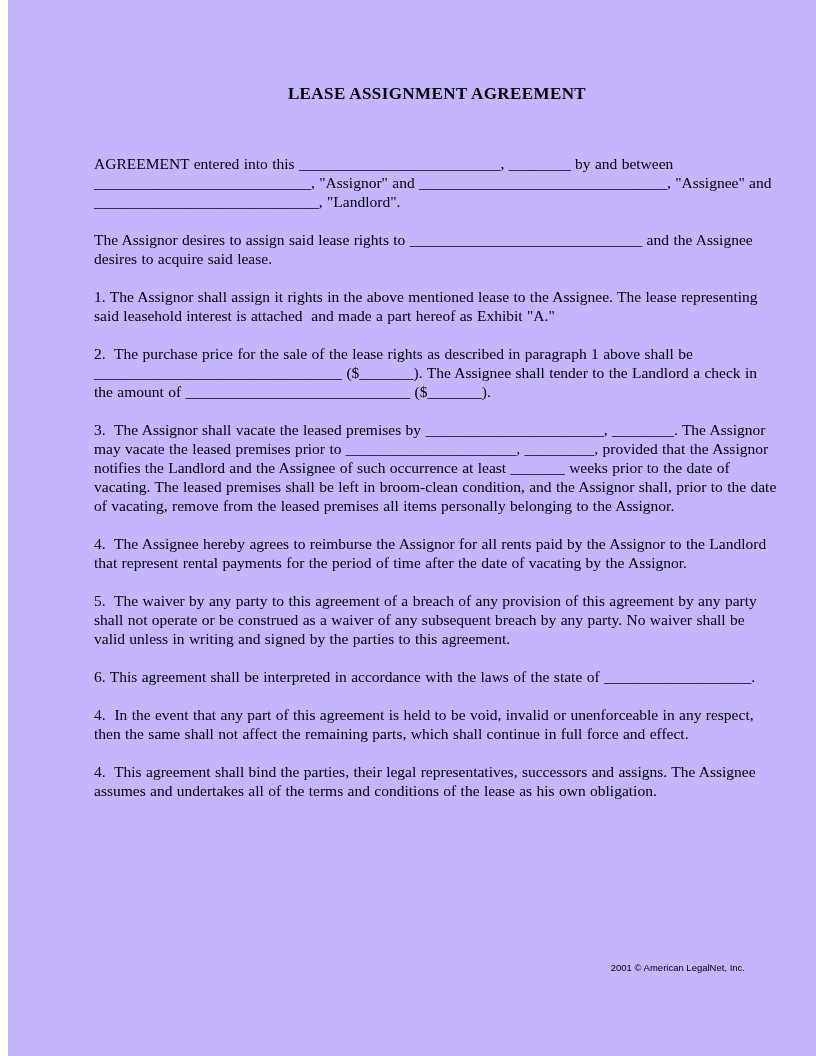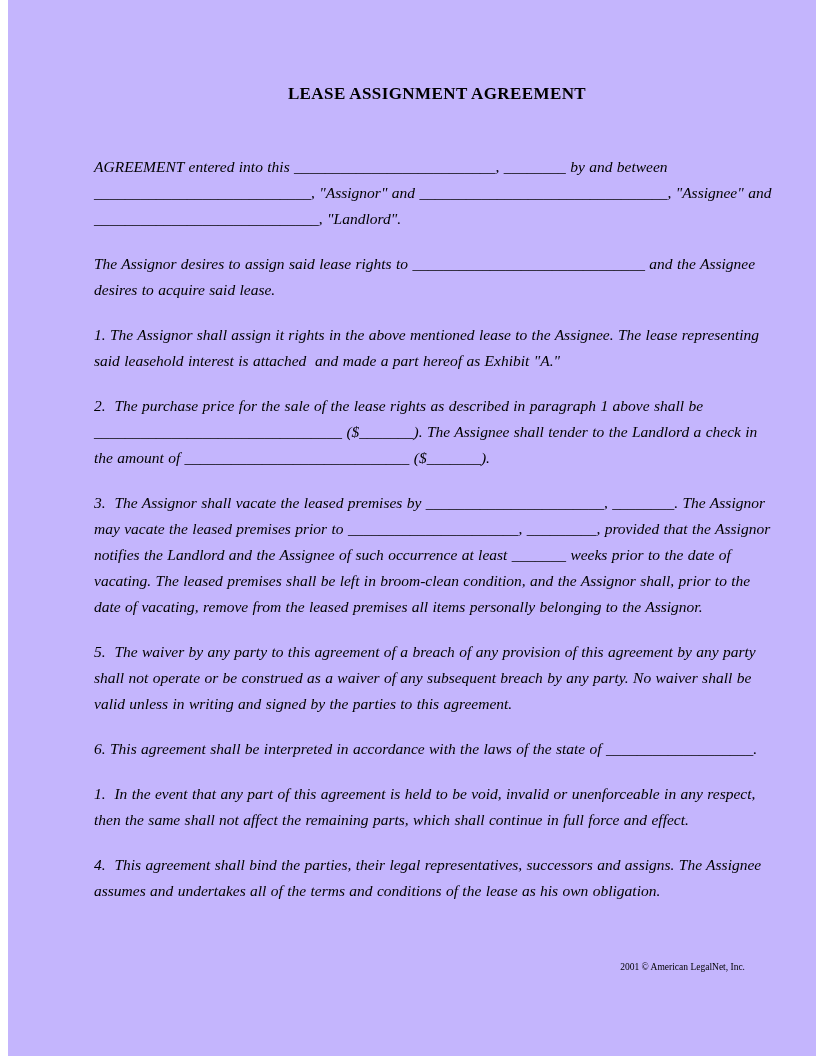--- a/index.html
+++ b/index.html
@@ -30,47 +30,47 @@
   }
   .doc-title {
     font-size: 17px;
     font-weight: bold;
     text-align: center;
     letter-spacing: 0.4px;
     margin: 0 0 50px 0;
   }
   .para {
     font-size: 15.5px;
-    line-height: 26px;
+    line-height: 19px;
     margin: 0 0 19px 0;
     white-space: pre-wrap;
     overflow-wrap: normal;
     word-spacing: 0.5px;
-    font-style: italic;
   }
   .footer {
     position: absolute;
     top: 962px;
     right: 79px;
-    font-family: Liberation Serif, serif;
+    font-family: Liberation Sans, sans-serif;
     font-size: 9.5px;
     color: #000000;
     text-align: center;
   }
 </style>
 </head>
 <body>
 
 <div class="page">
   <div class="content">
     <h1 class="doc-title">LEASE ASSIGNMENT AGREEMENT</h1>
     <p class="para">AGREEMENT entered into this __________________________, ________ by and between ____________________________, "Assignor" and ________________________________, "Assignee" and _____________________________, "Landlord".</p>
     <p class="para">The Assignor desires to assign said lease rights to ______________________________ and the Assignee desires to acquire said lease.</p>
     <p class="para">1. The Assignor shall assign it rights in the above mentioned lease to the Assignee. The lease representing said leasehold interest is attached  and made a part hereof as Exhibit "A."</p>
     <p class="para">2.  The purchase price for the sale of the lease rights as described in paragraph 1 above shall be ________________________________ ($_______). The Assignee shall tender to the Landlord a check in the amount of _____________________________ ($_______).</p>
     <p class="para">3.  The Assignor shall vacate the leased premises by _______________________, ________. The Assignor may vacate the leased premises prior to ______________________, _________, provided that the Assignor notifies the Landlord and the Assignee of such occurrence at least _______ weeks prior to the date of vacating. The leased premises shall be left in broom-clean condition, and the Assignor shall, prior to the date of vacating, remove from the leased premises all items personally belonging to the Assignor.</p>
+    <p class="para">4.  The Assignee hereby agrees to reimburse the Assignor for all rents paid by the Assignor to the Landlord that represent rental payments for the period of time after the date of vacating by the Assignor.</p>
     <p class="para">5.  The waiver by any party to this agreement of a breach of any provision of this agreement by any party shall not operate or be construed as a waiver of any subsequent breach by any party. No waiver shall be valid unless in writing and signed by the parties to this agreement.</p>
     <p class="para">6. This agreement shall be interpreted in accordance with the laws of the state of ___________________.</p>
-    <p class="para">1.  In the event that any part of this agreement is held to be void, invalid or unenforceable in any respect, then the same shall not affect the remaining parts, which shall continue in full force and effect.</p>
+    <p class="para">4.  In the event that any part of this agreement is held to be void, invalid or unenforceable in any respect, then the same shall not affect the remaining parts, which shall continue in full force and effect.</p>
     <p class="para">4.  This agreement shall bind the parties, their legal representatives, successors and assigns. The Assignee assumes and undertakes all of the terms and conditions of the lease as his own obligation.</p>
   </div>
   <div class="footer">2001 © American LegalNet, Inc.</div>
 </div>
 
 </body></html>

